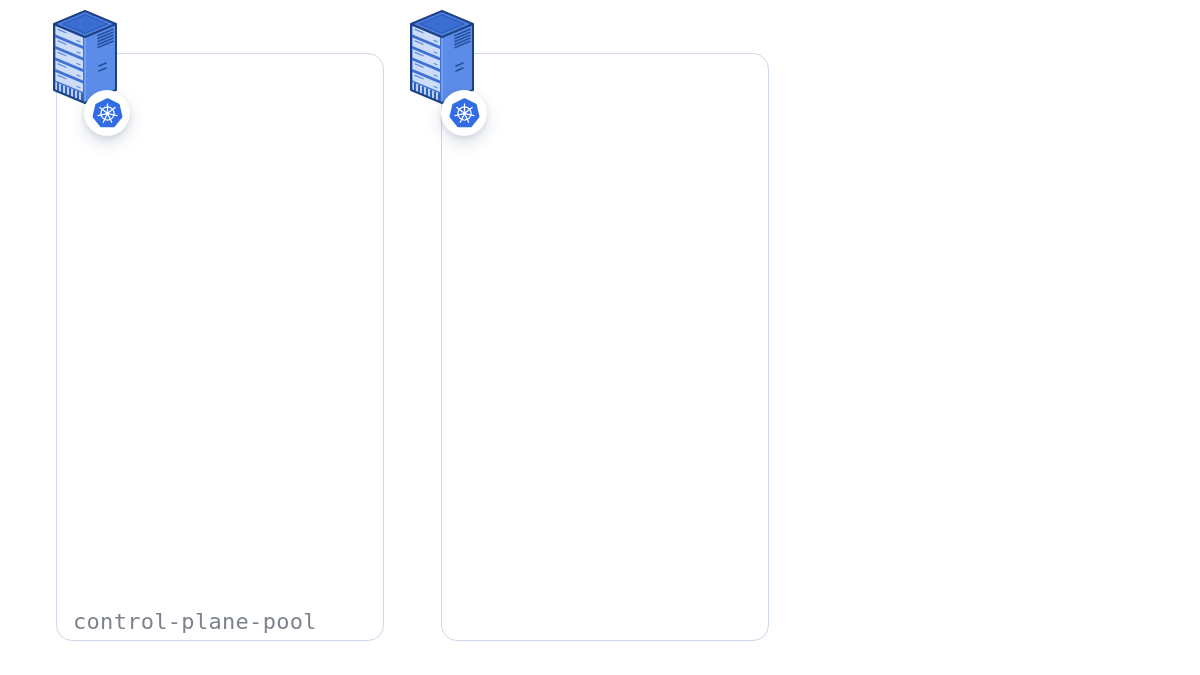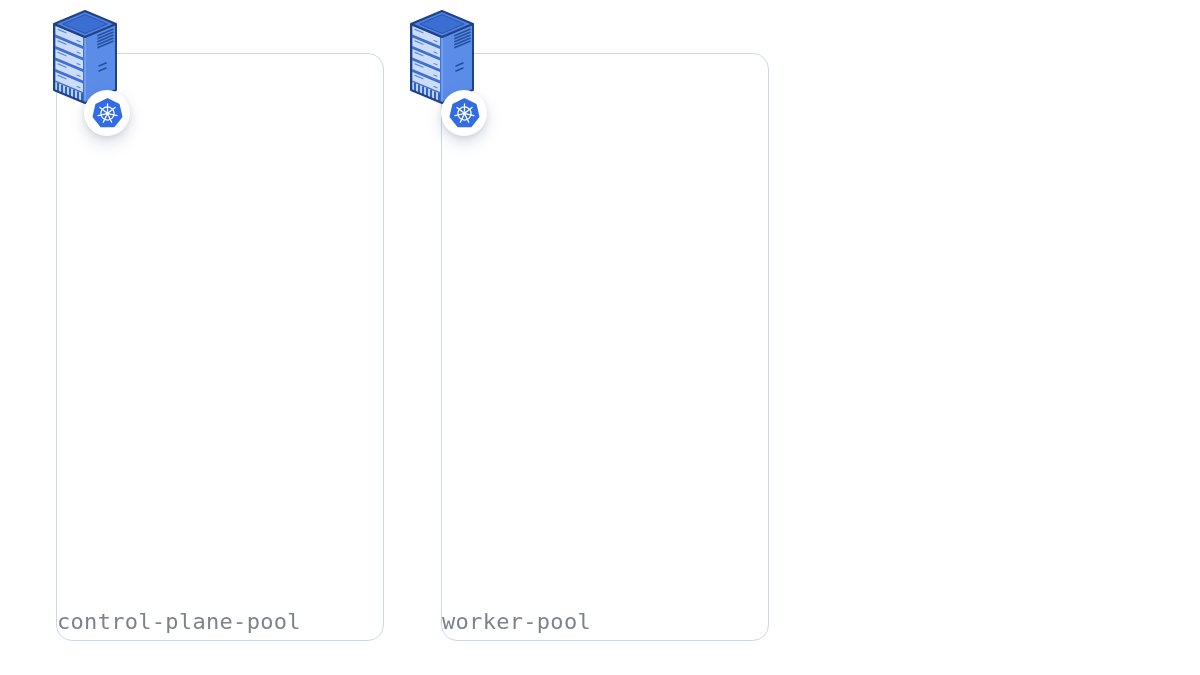--- a/index.html
+++ b/index.html
@@ -50,21 +50,21 @@
     background: #ffffff;
     box-shadow: 0 7px 16px rgba(90, 110, 145, 0.22), 0 2px 5px rgba(90, 110, 145, 0.15);
     display: flex;
     align-items: center;
     justify-content: center;
   }
   .k8s-svg { width: 33px; height: 33px; display: block; }
 
   .pool-label {
     position: absolute;
-    left: 0;
+    left: 16px;
     bottom: 5px;
     font-family: "DejaVu Sans Mono", "Liberation Mono", monospace;
     font-size: 22px;
     line-height: 26px;
     letter-spacing: 0.3px;
     color: #7d838d;
     white-space: nowrap;
   }
   .defs-holder { position: absolute; width: 0; height: 0; overflow: hidden; }
 </style>
@@ -165,16 +165,15 @@
     <div class="icon-wrap">
       <svg class="server-svg">
           <use href="#sym-server"></use>
         </svg>
       <div class="badge">
         <svg class="k8s-svg">
             <use href="#sym-k8s"></use>
           </svg>
       </div>
     </div>
-    <div class="pool-label">worker-pool</div>
   </div>
 
 </div>
 
 </body></html>

